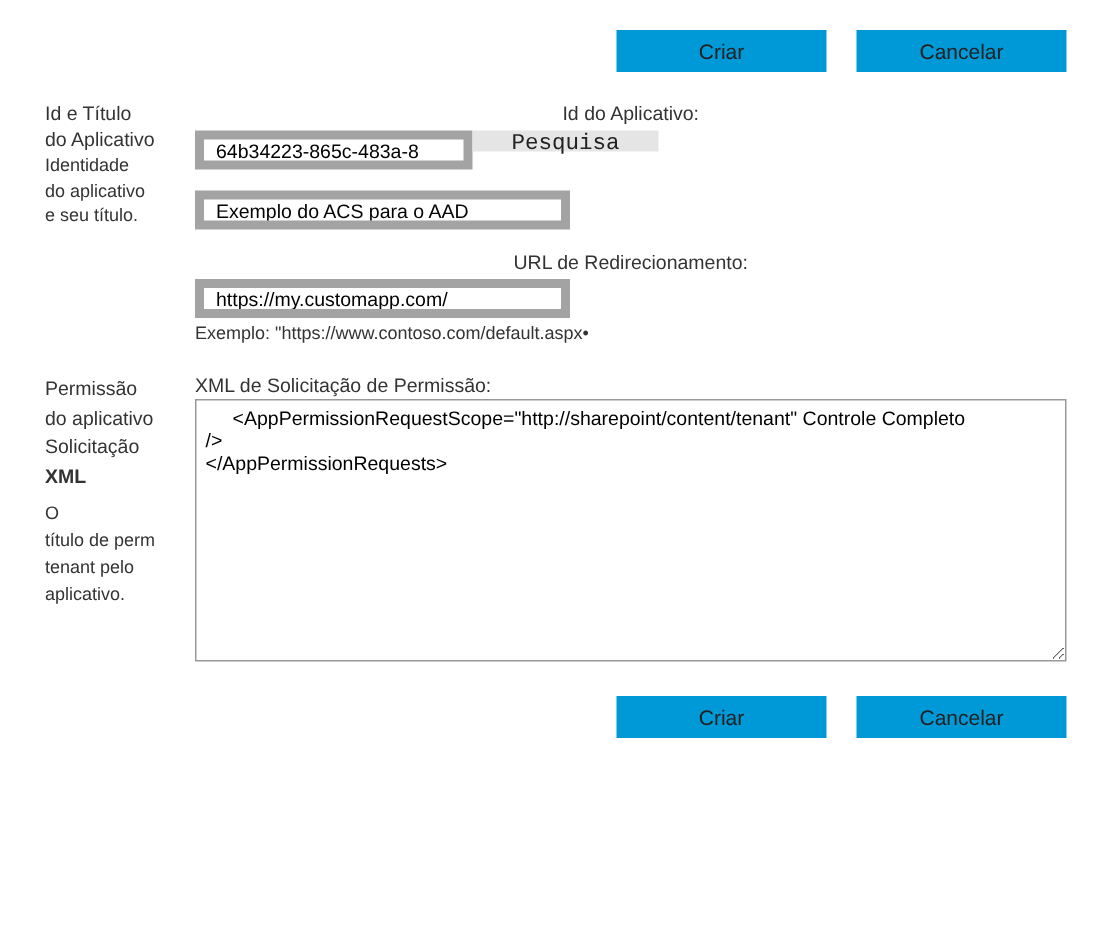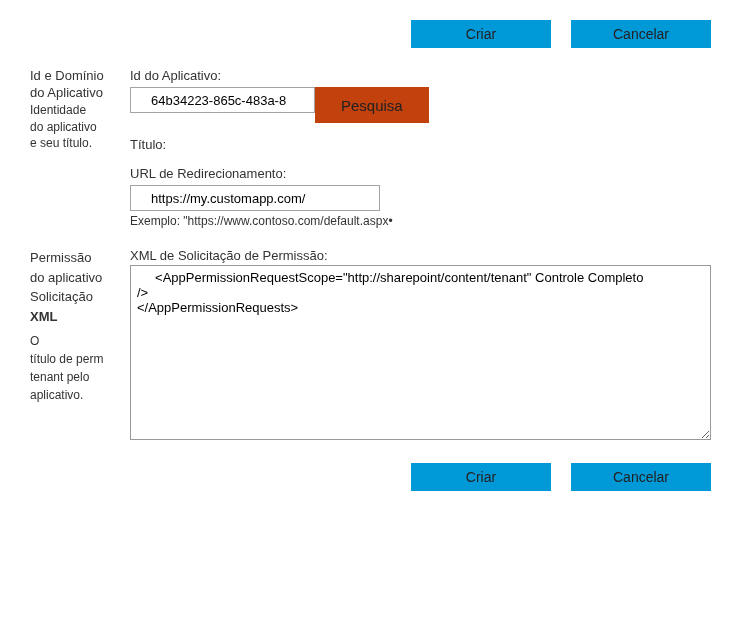--- a/index.html
+++ b/index.html
@@ -37,42 +37,42 @@
     .side-label {
       width: 100px;
       font-size: 13px;
       line-height: 1.3;
       padding-right: 8px;
     }
     .side-label .main { color: #333; }
     .side-label .sub { color: #333; font-size: 12px; margin-top: 0; line-height: 1.4; }
     .form-fields { flex: 1; }
     .field-group { margin-bottom: 14px; }
-    .field-label { font-size: 13px; margin-bottom: 4px; color: #333; }
+    .field-label { font-size: 13px; margin-bottom: 4px; color: #333; text-align: center; }
     .field-hint { font-size: 12px; color: #333; margin-top: 3px; }
     .input-row { display: flex; align-items: stretch; gap: 0; }
     input[type="text"] {
-      border: 1px solid #a3a3a3;
-      padding: 4px 20px;
+      border: 6px solid #a3a3a3;
+      padding: 4px 8px;
       font-size: 13px;
       font-family: inherit;
       height: 26px;
       background: #fff;
     }
     .input-appid { width: 185px; }
     .input-std { width: 250px; }
     .btn-search {
-      background: #c2410c;
+      background: #e5e5e5;
       border: none;
       color: #222;
       font-size: 15px;
       padding: 0 26px;
-      height: 36px;
+      height: 14px;
       cursor: pointer;
-      font-family: Liberation Sans, sans-serif;
+      font-family: Liberation Mono, monospace;
     }
     .xml-section {
       display: flex;
       align-items: flex-start;
       margin-top: 0;
     }
     .xml-side {
       width: 100px;
       font-size: 13px;
       line-height: 1.5;
@@ -96,36 +96,36 @@
 </head>
 <body>
 
 <div class="top-buttons">
   <button class="btn">Criar</button>
   <button class="btn">Cancelar</button>
 </div>
 
 <div class="form-row">
   <div class="side-label">
-    <div class="main">Id e Domínio</div>
+    <div class="main">Id e Título</div>
     <div class="main">do Aplicativo</div>
     <div class="sub">Identidade</div>
     <div class="sub">do aplicativo</div>
     <div class="sub">e seu título.</div>
   </div>
   <div class="form-fields">
     <div class="field-group">
       <div class="field-label">Id do Aplicativo:</div>
       <div class="input-row">
         <input type="text" class="input-appid" value="64b34223-865c-483a-8" style="">
         <button class="btn-search">Pesquisa</button>
       </div>
     </div>
     <div class="field-group">
-      <div class="field-label">Título:</div>
+      <input type="text" class="input-std" value="Exemplo do ACS para o AAD" style="">
     </div>
     <div class="field-group">
       <div class="field-label">URL de Redirecionamento:</div>
       <input type="text" class="input-std" value="https://my.customapp.com/" style="">
       <div class="field-hint">Exemplo: "https://www.contoso.com/default.aspx•</div>
     </div>
   </div>
 </div>
 
 <div class="xml-section">

